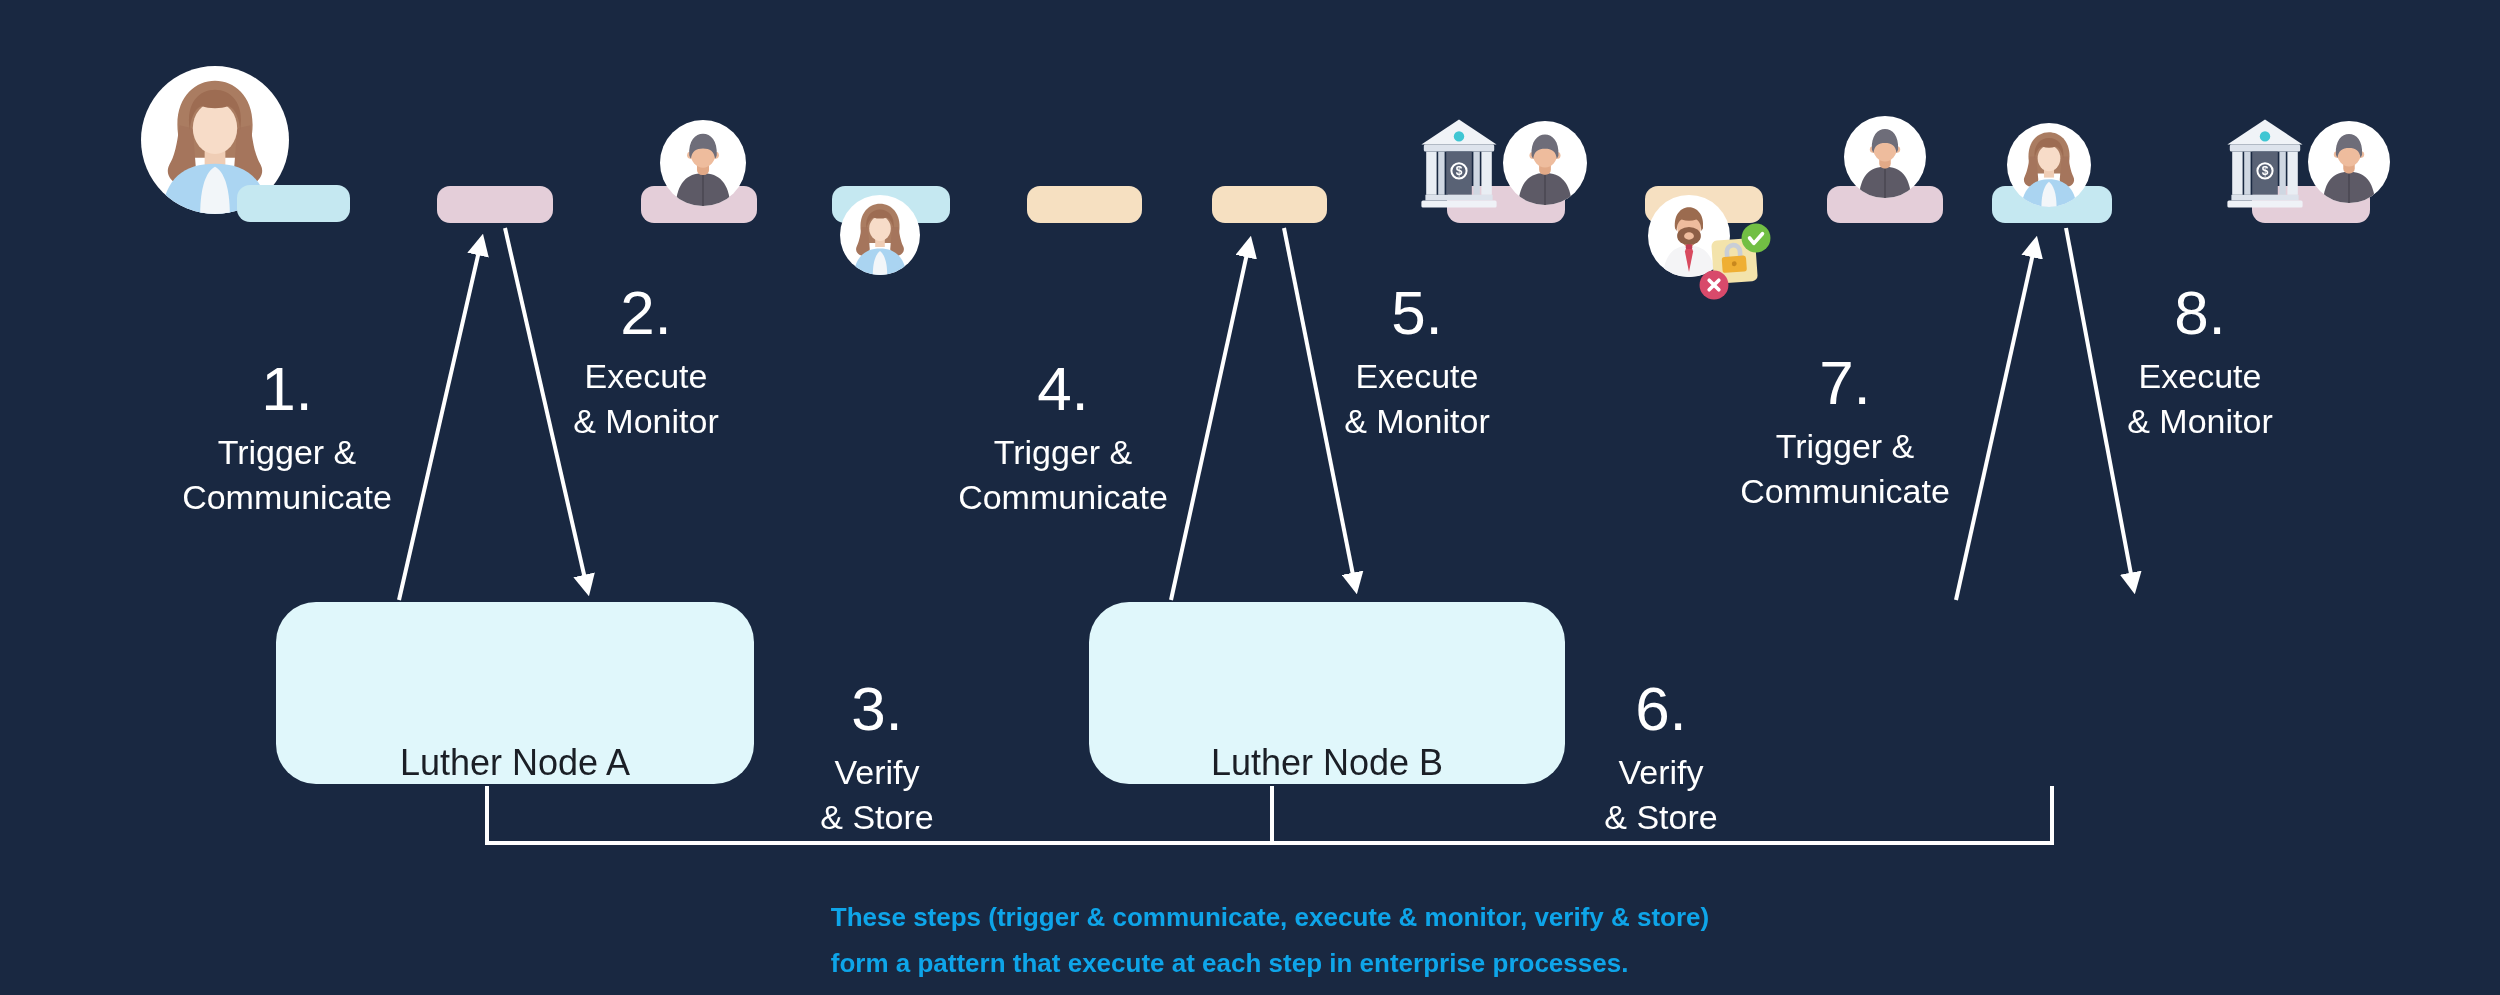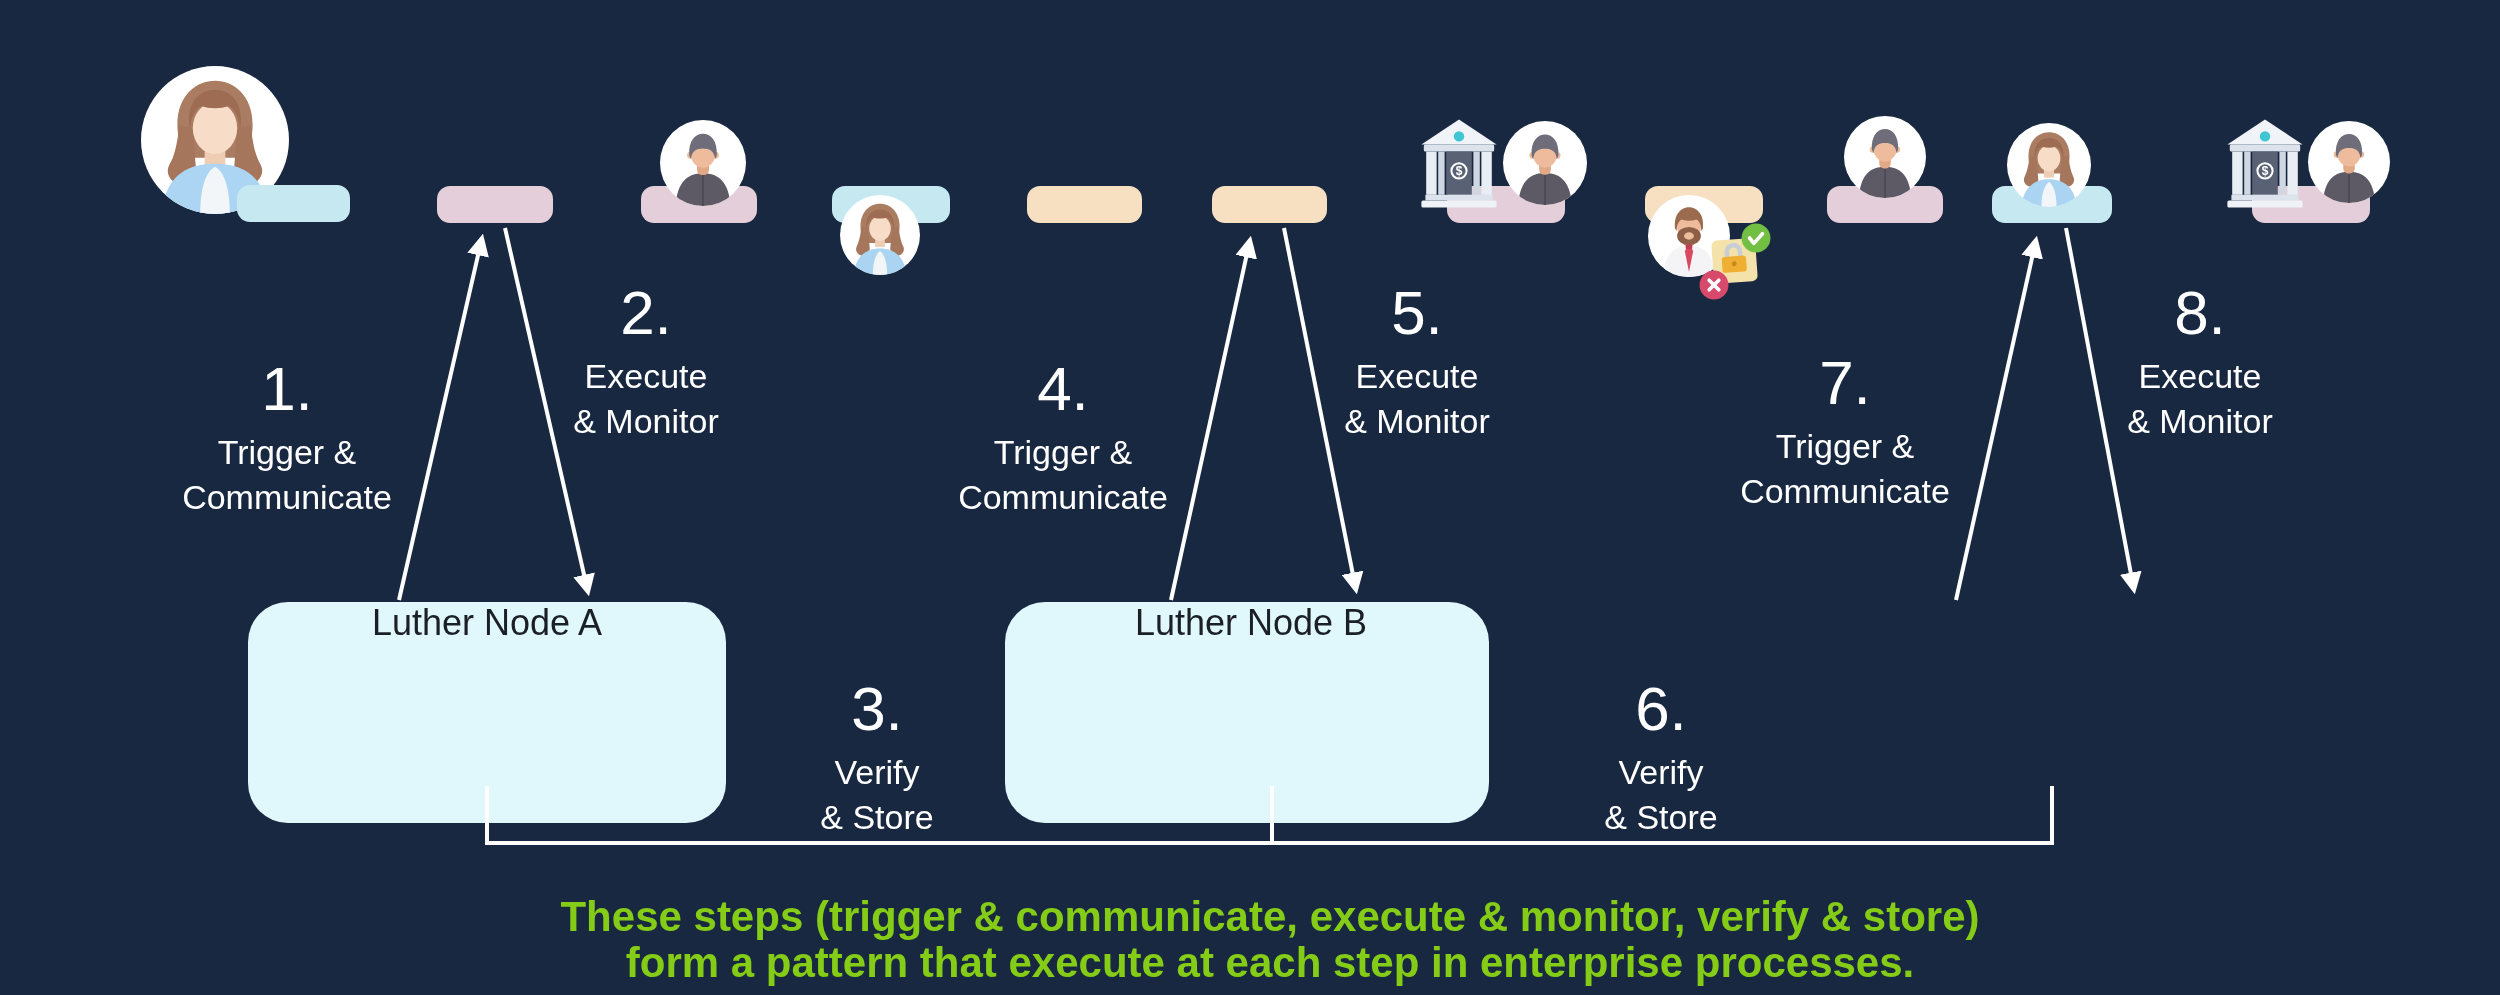--- a/index.html
+++ b/index.html
@@ -5,28 +5,28 @@
   html,body{margin:0;padding:0;background:#101a2c;}
   .canvas{position:relative;width:2500px;height:995px;background:#192841;overflow:hidden;
           font-family:"Liberation Sans",sans-serif;}
   .pill{position:absolute;height:37px;border-radius:13px;z-index:2;}
   .pill-pink{background:#e4ced9;}
   .pill-blue{background:#c5e8f1;}
   .pill-tan{background:#f6e0c1;}
   .pill-front{z-index:4;}
   .avatar{position:absolute;z-index:3;}
   .badge{position:absolute;z-index:4;}
-  .node{position:absolute;top:602px;height:221px;background:#e0f7fb;border-radius:40px;
-        display:flex;align-items:flex-start;justify-content:center;
-        font-size:36px;font-weight:500;color:#1b1f26;z-index:4;}
+  .node{position:absolute;top:602px;height:182px;background:#e0f7fb;border-radius:40px;
+        display:flex;align-items:flex-end;justify-content:center;
+        font-size:36px;font-weight:500;color:#1b1f26;z-index:4;margin-left:28px;}
   .step{position:absolute;transform:translateX(-50%);text-align:center;color:#ffffff;z-index:6;}
   .step-num{font-size:62px;line-height:1;margin-bottom:10px;font-weight:400;}
   .step-line{font-size:34px;line-height:45px;font-weight:400;}
   .caption{position:absolute;left:1270px;top:894px;transform:translateX(-50%);
-           text-align:center;color:#84cc16;font-size:42px;line-height:46px;
+           text-align:left;color:#0ea5e9;font-size:26px;line-height:46px;
            font-weight:700;white-space:nowrap;z-index:6;}
   .overlay{position:absolute;left:0;top:0;z-index:5;pointer-events:none;}
 </style>
 </head>
 <body>
 
 <div class="canvas">
 
   <svg class="overlay" width="2500" height="995" viewBox="0 0 2500 995">
     <defs>
@@ -295,21 +295,21 @@
   </div>
   <div class="step" style="left:2200px;top:282px;">
     <div class="step-num">8.</div>
     <div class="step-line">Execute</div>
     <div class="step-line">&amp; Monitor</div>
   </div>
 
   <div class="node" style="left:248px;width:478px;">
     <span>Luther Node A</span>
   </div>
-  <div class="node" style="left:1005px;width:476px;padding-left:8px;">
+  <div class="node" style="left:1061px;width:476px;">
     <span>Luther Node B</span>
   </div>
 
   <div class="caption">
     <div>These steps (trigger &amp; communicate, execute &amp; monitor, verify &amp; store)</div>
     <div>form a pattern that execute at each step in enterprise processes.</div>
   </div>
 
 </div>
 

